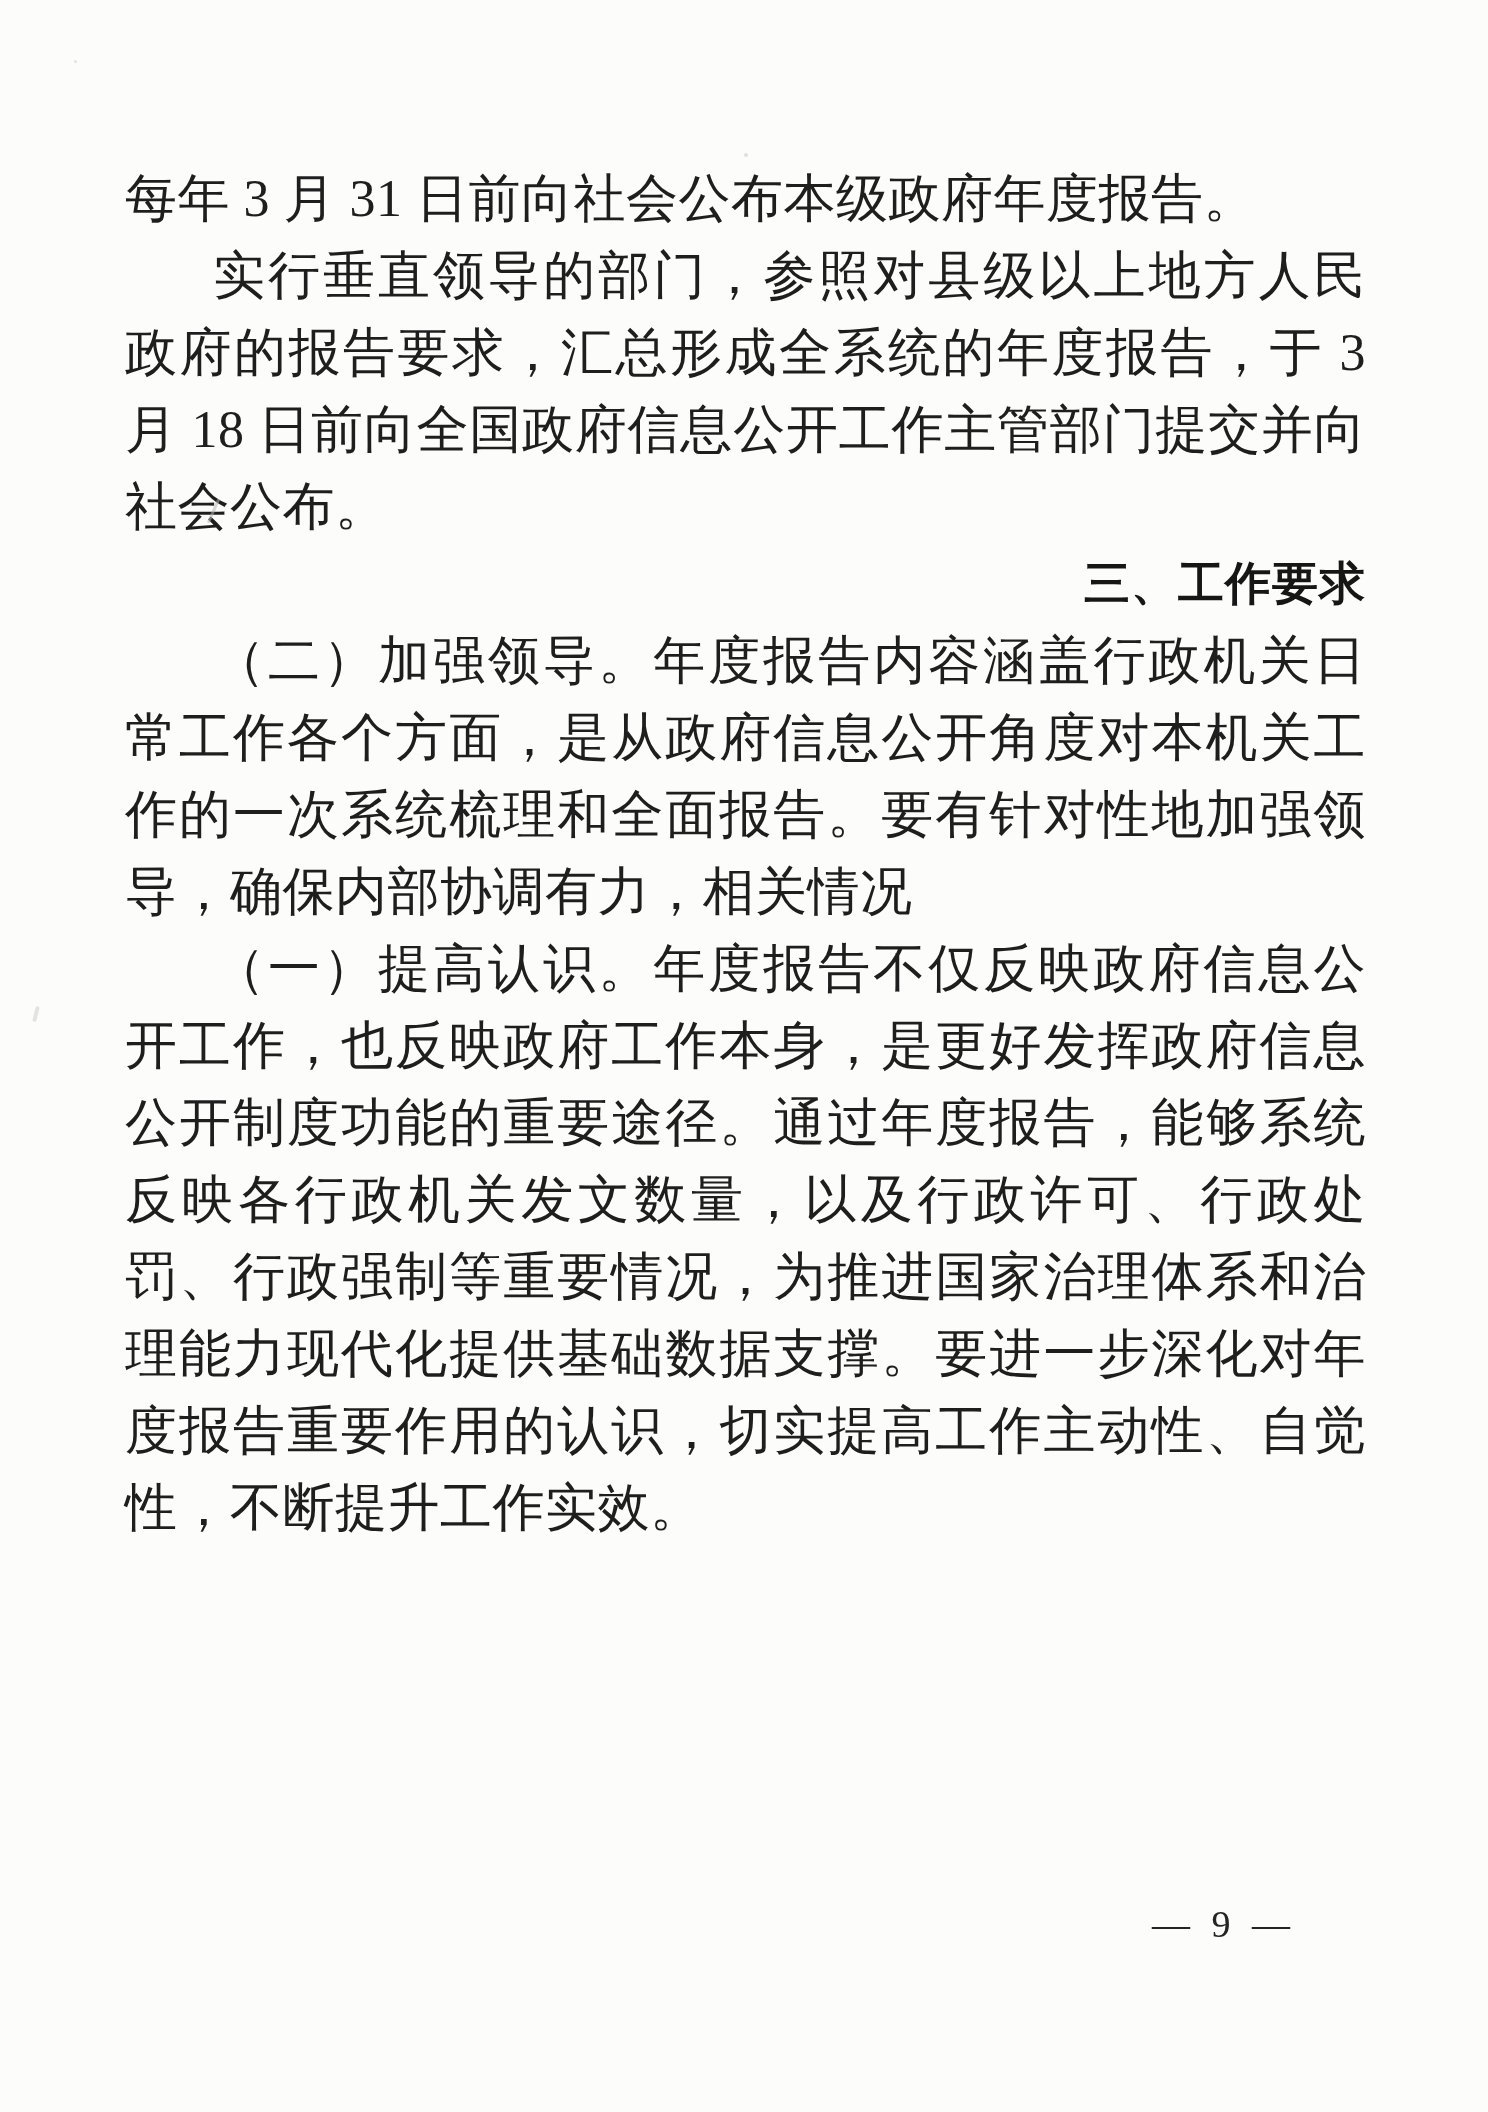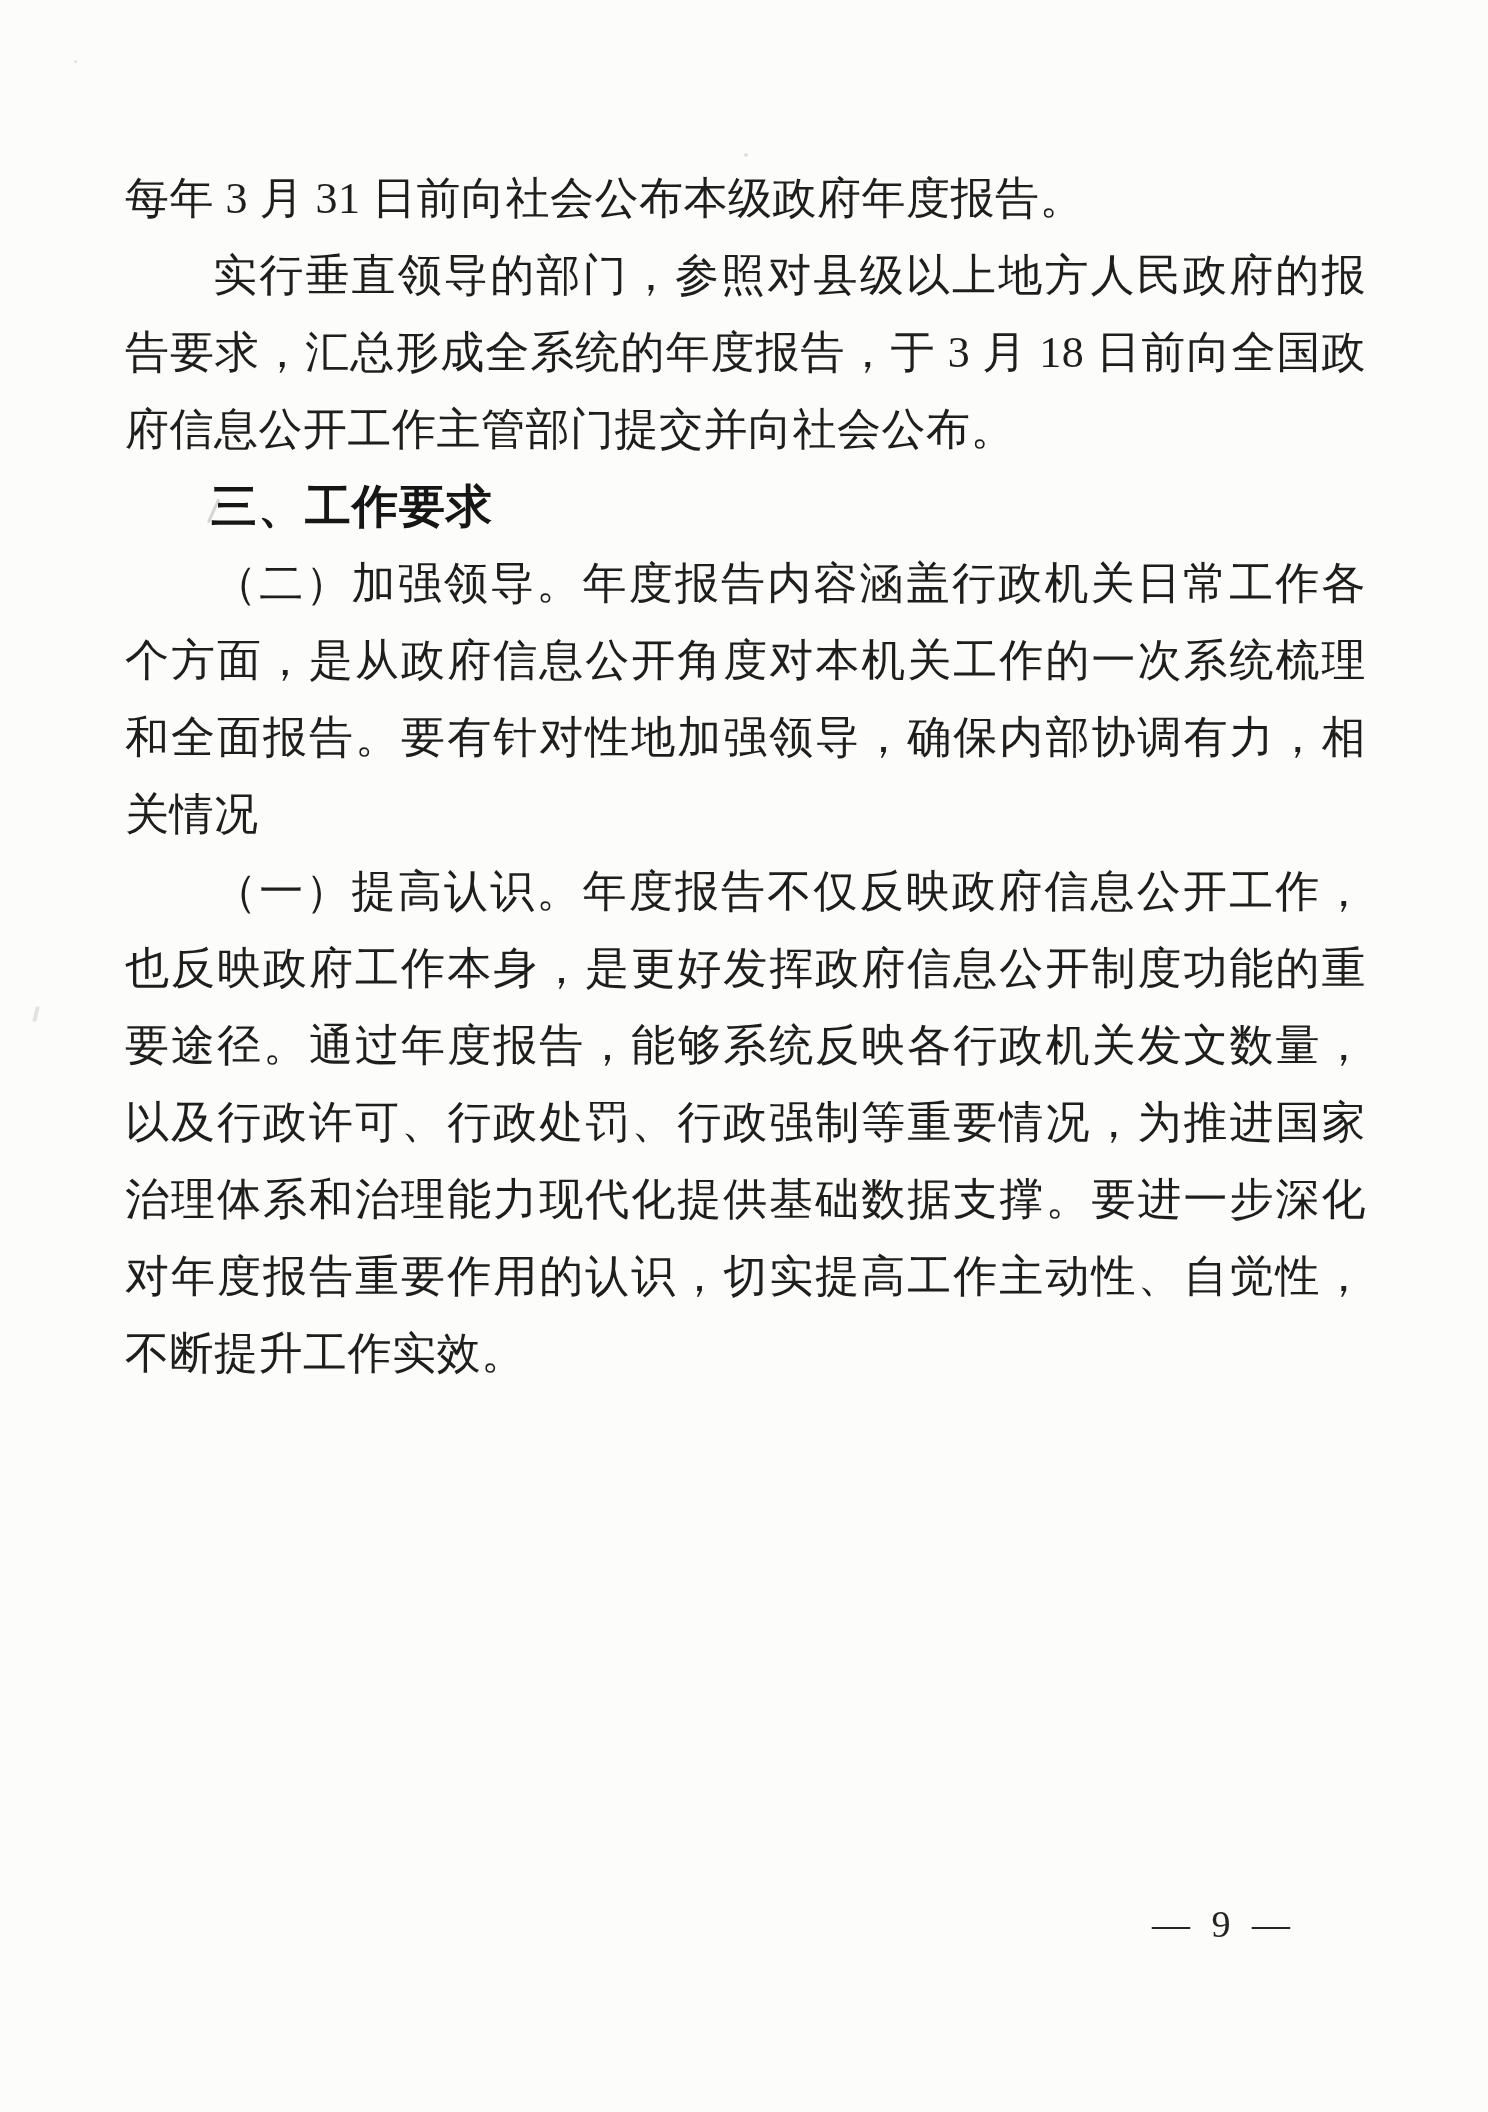--- a/index.html
+++ b/index.html
@@ -17,40 +17,41 @@
     color: #1e1e1e;
   }
   .content {
     position: absolute;
     left: 125px;
     top: 160px;
     width: 1241px;
   }
   .par {
     margin: 0;
-    font-size: 44px;
+    font-size: 52px;
     line-height: 77px;
     text-align: justify;
     text-justify: inter-ideograph;
     text-justify: inter-character;
     word-break: break-all;
     letter-spacing: 0.5px;
   }
   .indent {
     text-indent: 88px;
   }
   .heading {
     margin: 0;
     font-family: "Liberation Sans", "DejaVu Sans", sans-serif;
     font-weight: 700;
     font-size: 46px;
     line-height: 77px;
     text-indent: 86px;
     color: #161616;
     letter-spacing: 1px;
+    text-align: right;
   }
   .page-number {
     position: absolute;
     top: 1900px;
     right: 192px;
     font-size: 38px;
     line-height: 48px;
     letter-spacing: 6px;
     color: #242424;
     white-space: nowrap;

